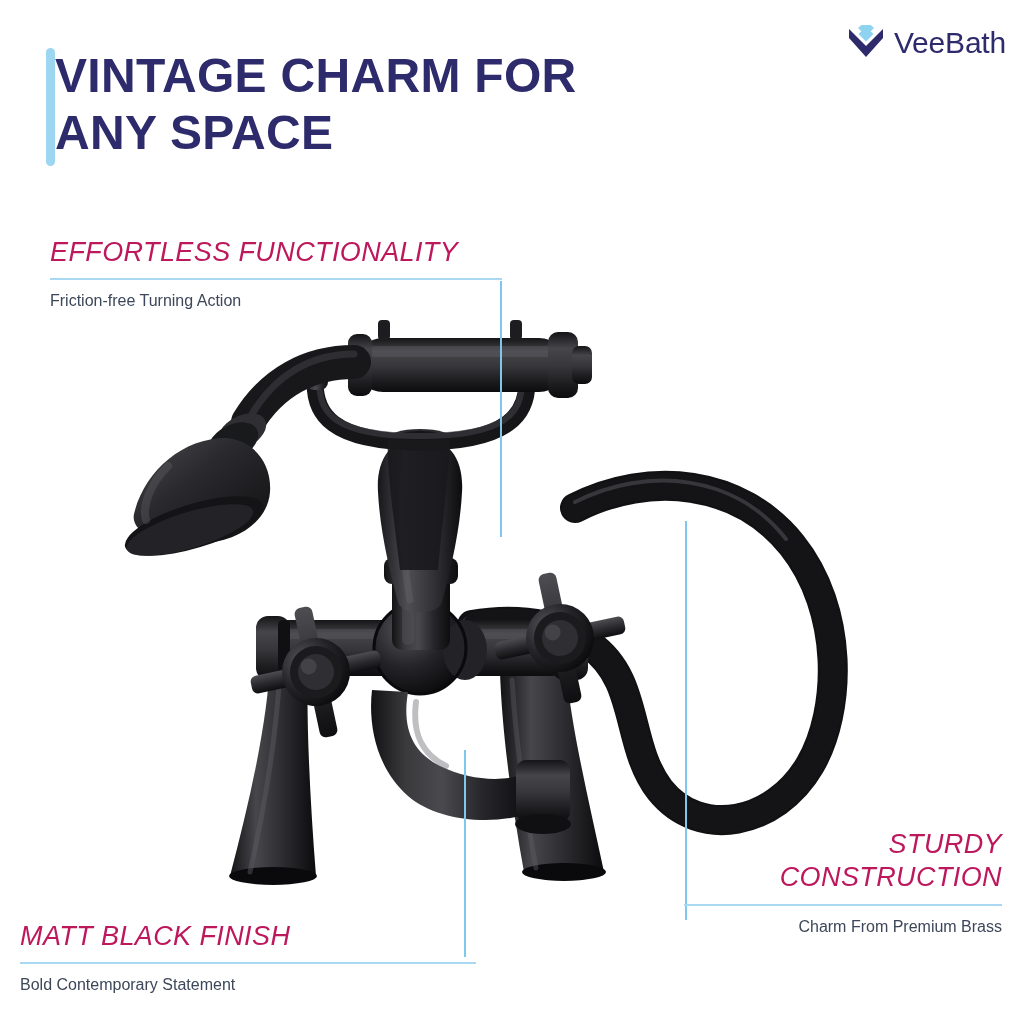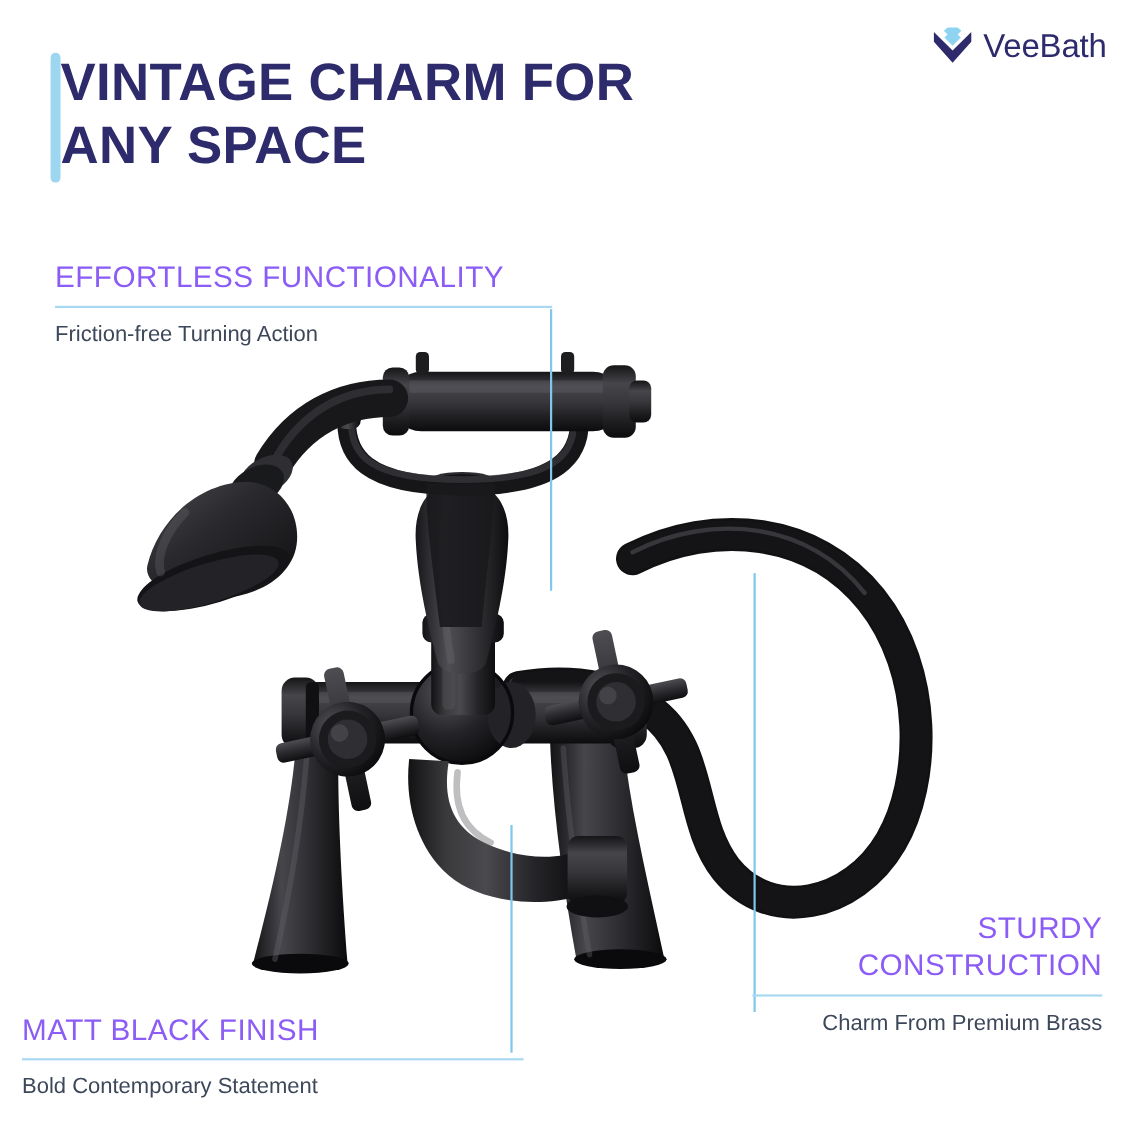--- a/index.html
+++ b/index.html
@@ -64,32 +64,33 @@
     text-transform: uppercase;
     white-space: pre-line;
   }
 
   
   .callout { position: absolute; }
   .callout-title {
     font-size: 27px;
     font-weight: 400;
     letter-spacing: 0.4px;
-    color: #8b5cf6;
+    color: #be185d;
     text-transform: uppercase;
     line-height: 1.24;
     white-space: pre-line;
+    font-style: italic;
   }
   .callout-rule {
     height: 1.6px;
     background: #a9d9f2;
     margin: 9px 0 11px 0;
   }
   .callout-sub {
-    font-size: 20px;
+    font-size: 16px;
     font-weight: 400;
     color: #3c4759;
     line-height: 1.3;
     white-space: nowrap;
   }
 
   #callout-functionality { left: 50px; top: 236px; width: 452px; }
   #callout-functionality .callout-rule { width: 452px; }
 
   #callout-finish { left: 20px; top: 920px; width: 456px; }

